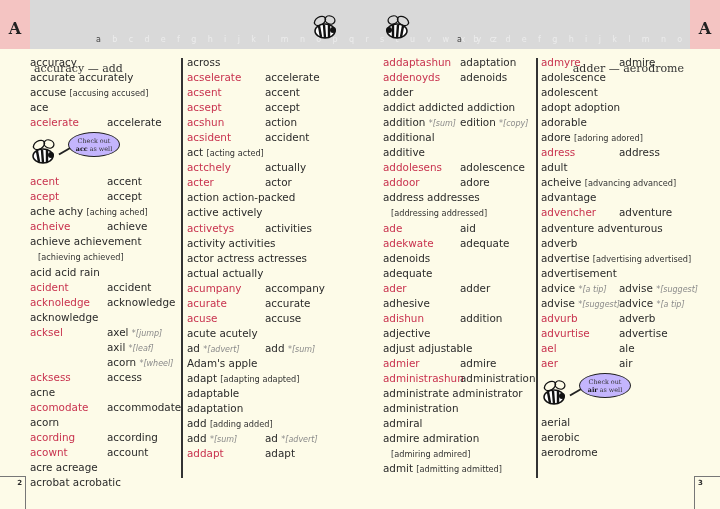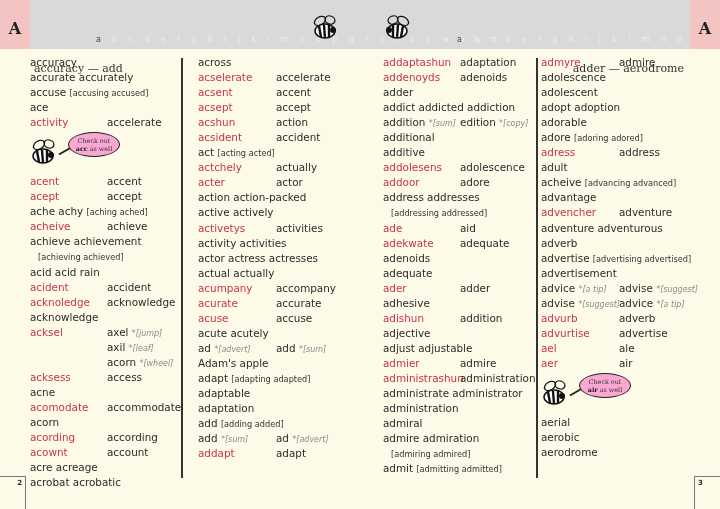--- a/index.html
+++ b/index.html
@@ -19,42 +19,42 @@
   .alpha .cur { color: #444; }
   .alpha-left { left: 56px; }
   .alpha-right { left: 417px; }
   .header-bee { position: absolute; top: 14px; width: 28px; height: 28px; }
   .header-bee-left { left: 311px; }
   .header-bee-right { left: 383px; }
   .gutter { position: absolute; top: 49px; left: 358px; width: 6px; height: 460px; background: #fdfbe8; }
 
   .col { position: absolute; top: 55px; font-size: 10.4px; line-height: 15.05px; }
   .col-1 { left: 30px; width: 150px; }
-  .col-2 { left: 187px; width: 172px; margin-left: 11px; }
+  .col-2 { left: 187px; width: 172px; }
   .col-3 { left: 383px; width: 152px; }
   .col-4 { left: 541px; width: 150px; }
   .rule { position: absolute; width: 2px; background: #333; }
   .rule-1 { left: 181px; top: 58px; height: 420px; }
   .rule-3 { left: 536px; top: 58px; height: 420px; }
 
   .row { position: relative; height: 15.05px; white-space: nowrap; }
   .row .w1 { position: absolute; left: 0; }
   .row .w2 { position: absolute; left: 77px; }
   .col-2 .row .w2 { left: 78px; }
   .col-3 .row .w2 { left: 77px; }
   .col-4 .row .w2 { left: 78px; }
   .misspell { color: #c8324e; }
   .note { font-style: italic; font-size: 8px; color: #8a8a8a; }
   .forms { font-size: 8.2px; color: #333; }
   .indent { padding-left: 8px; }
 
   .callout { position: relative; height: 44px; }
   .callout .bee { position: absolute; left: 0; top: 8px; width: 28px; height: 30px; }
   .bubble { position: absolute; left: 38px; top: 2px; width: 52px; height: 25px; border: 1.2px solid #222; border-radius: 50%;
-    background: #f9a8d4; font-family: "DejaVu Serif", serif; font-size: 6.4px; line-height: 8px; text-align: center; padding-top: 4px; color: #333; }
+    background: #c4b5fd; font-family: "DejaVu Serif", serif; font-size: 6.4px; line-height: 8px; text-align: center; padding-top: 4px; color: #333; }
   .bubble b { color: #111; }
   .bubble-tail { position: absolute; left: 28px; top: 20px; width: 14px; height: 2px; background: #222; transform: rotate(-30deg); }
 
   .page-num { position: absolute; top: 476px; width: 26px; height: 33px; border-top: 1px solid #777; font-size: 7px; font-weight: bold; padding: 2px 3px; }
   .page-num-left { left: 0; border-right: 1px solid #777; text-align: right; }
   .page-num-right { right: 0; border-left: 1px solid #777; text-align: left; }
 </style>
 </head>
 <body>
 
@@ -92,21 +92,21 @@
     <div class="row">
       <span class="w1"><span>accurate  accurately</span></span>
     </div>
     <div class="row">
       <span class="w1"><span>accuse</span> <span class="forms">[accusing accused]</span></span>
     </div>
     <div class="row">
       <span class="w1"><span>ace</span></span>
     </div>
     <div class="row">
-      <span class="w1 misspell"><span>activity</span></span>
+      <span class="w1 misspell"><span>acelerate</span></span>
       <span class="w2"><span>accelerate</span></span>
     </div>
     <div class="callout">
       <span class="bee"><svg viewBox="0 0 28 30" width="28" height="30">
           <ellipse cx="9" cy="7" rx="6" ry="4" fill="none" stroke="#111" stroke-width="1.3" transform="rotate(-30 9 7)"></ellipse>
           <ellipse cx="19" cy="6" rx="5" ry="4" fill="none" stroke="#111" stroke-width="1.3" transform="rotate(20 19 6)"></ellipse>
           <ellipse cx="13" cy="18" rx="10" ry="7" fill="#fff" stroke="#111" stroke-width="1.5"></ellipse>
           <path d="M7 13 L9 24 M12 12 L13 25 M17 12 L17 24" stroke="#111" stroke-width="2.4"></path>
           <circle cx="21" cy="17" r="3" fill="#111"></circle>
         </svg></span>

